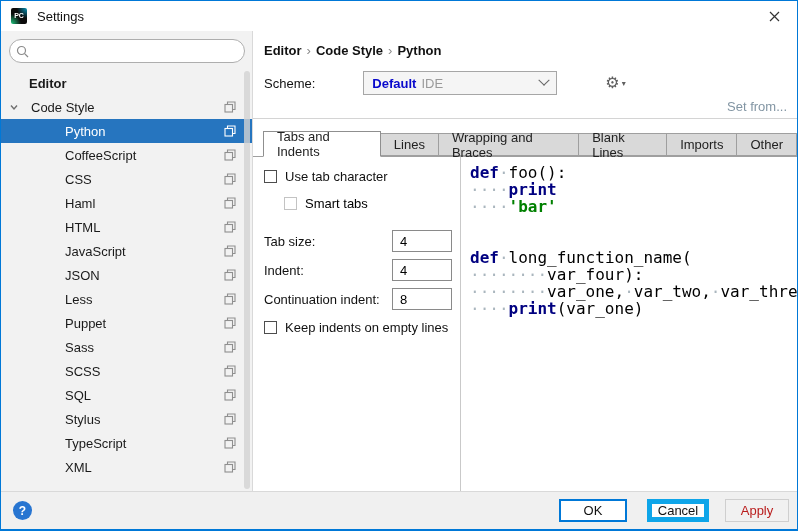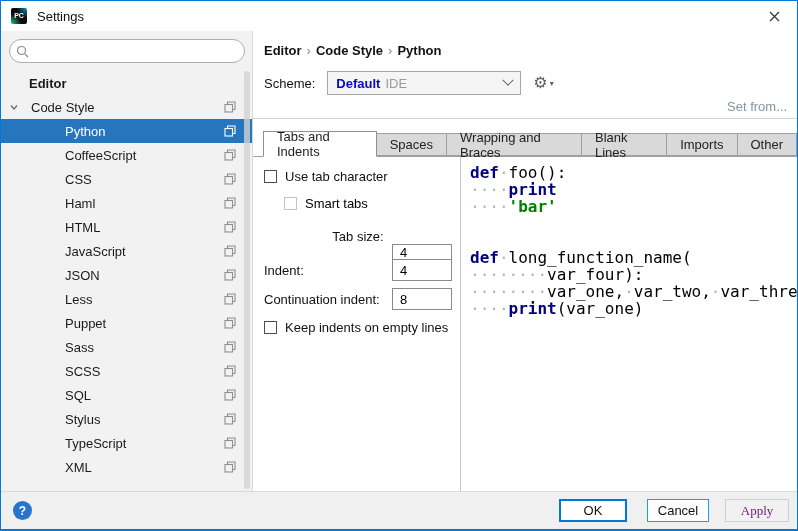--- a/index.html
+++ b/index.html
@@ -46,21 +46,21 @@
   .tree-row.selected { background:#2675bf; color:#fff; }
   .tree-row .chevron { width:18px; margin-left:-22px; margin-right:4px; display:inline-flex; }
   .tree-row .copy-ic { margin-left:auto; display:inline-flex; }
   .tree-row .copy-ic svg { stroke:#8f8f8f; }
   .tree-row.selected .copy-ic svg { stroke:#fff; }
   .sb-scroll { position:absolute; top:40px; right:2px; width:6px; height:418px; background:#d2d2d2; border-radius:3px; opacity:.8; }
   
   .content { flex:1 1 auto; display:flex; flex-direction:column; min-width:0; background:#fff; }
   .breadcrumb { padding:12px 0 0 11px; font-size:13px; font-weight:bold; color:#111; }
   .breadcrumb .sep { color:#8a8a8a; font-weight:normal; padding:0 5px; }
-  .scheme-row { display:flex; align-items:center; margin:13px 0 0 11px; }
+  .scheme-row { display:flex; align-items:center; margin:13px 0 0 11px;gap:36px; }
   .scheme-label { font-size:13px; color:#111; }
   .scheme-combo {
     margin-left:12px; width:194px; height:24px; background:#f5f5f5;
     border:1px solid #a6a6a6; display:flex; align-items:center; padding:0 8px; cursor:pointer;
   }
   .scheme-value { font-size:13px; font-weight:bold; color:#0909cc; }
   .scheme-suffix { font-size:13px; color:#9a9a9a; margin-left:5px; }
   .combo-arrow { margin-left:auto; width:8px; height:8px; border-right:1.5px solid #666; border-bottom:1.5px solid #666; transform:rotate(45deg) translate(-2px,-2px); }
   .gear-wrap { margin-left:12px; display:flex; align-items:center; color:#5f5f5f; cursor:pointer; }
   .gear-glyph { font-size:16px; line-height:16px; }
@@ -88,40 +88,40 @@
   .cb-row.disabled { cursor:default; }
   .cb-row.disabled .cb-box { border-color:#c3c3c3; }
   .cb-row.disabled .cb-label { color:#000000; }
   .cb-row.indented { margin-left:20px; margin-top:12px; }
   .num-row { display:flex; align-items:center; margin-bottom:5px; height:24px; }
   .num-label { font-size:13px; color:#111; }
   .num-input {
     margin-left:auto; width:60px; height:22px; border:1px solid #8a8a8a; background:#fff;
     font-size:13px; font-family:"Liberation Sans", sans-serif; padding-left:7px; outline:none;
   }
-  .num-row.first { margin-top:18px;flex-direction:column; }
+  .num-row.first { margin-top:18px; }
   .cb-row.last { margin-top:9px; }
   
   .preview { flex:1 1 auto; background:#fff; padding:7px 0 0 9px; overflow:hidden; cursor:text; }
   .code-line { font-family:"DejaVu Sans Mono", monospace; font-size:16px; line-height:17px; white-space:pre; color:#000; }
   .code-line .kw { color:#000080; font-weight:bold; }
   .code-line .str { color:#008000; font-weight:bold; }
   .code-line .dot { color:#aab6be; }
   .code-line .pl { color:#000; }
   
   .footer { flex:0 0 auto; height:38px; background:#f0f0f0; border-top:1px solid #d9d9d9; display:flex; align-items:center; padding:0 8px 0 12px; }
   .help-btn {
     width:19px; height:19px; border-radius:50%; background:#2775d1; color:#fff; font-size:12px; font-weight:bold;
     display:flex; align-items:center; justify-content:center; cursor:pointer;
   }
   .btns { margin-left:auto; display:flex; align-items:center; }
   .btn { height:23px; font-size:13px; font-family:"Liberation Sans", sans-serif; display:flex; align-items:center; justify-content:center; cursor:pointer; }
   .btn-ok { width:68px; background:#fff; border:2px solid #0078d7; color:#111; }
-  .btn-cancel { width:62px; background:#fdfdfd; border:1px solid #0ea5e9; color:#111; margin-left:20px; }
-  .btn-apply { width:64px; background:#f1f1f1; border:1px solid #cfcfcf; color:#701a75; margin-left:16px; cursor:default;font-family:Liberation Serif, serif; }
+  .btn-cancel { width:62px; background:#fdfdfd; border:5px solid #0ea5e9; color:#111; margin-left:20px; }
+  .btn-apply { width:64px; background:#f1f1f1; border:1px solid #cfcfcf; color:#b91c1c; margin-left:16px; cursor:default; }
 </style>
 </head>
 <body>
 
 <div class="window">
 
   <div class="titlebar">
     <div class="app-icon">PC</div>
     <div class="title-text">Settings</div>
     <div class="close-btn">
@@ -312,21 +312,21 @@
           <span class="gear-caret">▾</span>
         </div>
       </div>
 
       <div class="setfrom-row">
         <span class="setfrom-link">Set from...</span>
       </div>
 
       <div class="tabstrip" id="tabstrip">
           <div class="tab active">Tabs and Indents</div>
-          <div class="tab">Spaces</div>
+          <div class="tab">Lines</div>
           <div class="tab">Wrapping and Braces</div>
           <div class="tab">Blank Lines</div>
           <div class="tab">Imports</div>
           <div class="tab">Other</div>
         </div>
 
       <div class="tabpane">
         <div class="form-col">
 
           <div class="cb-row">

